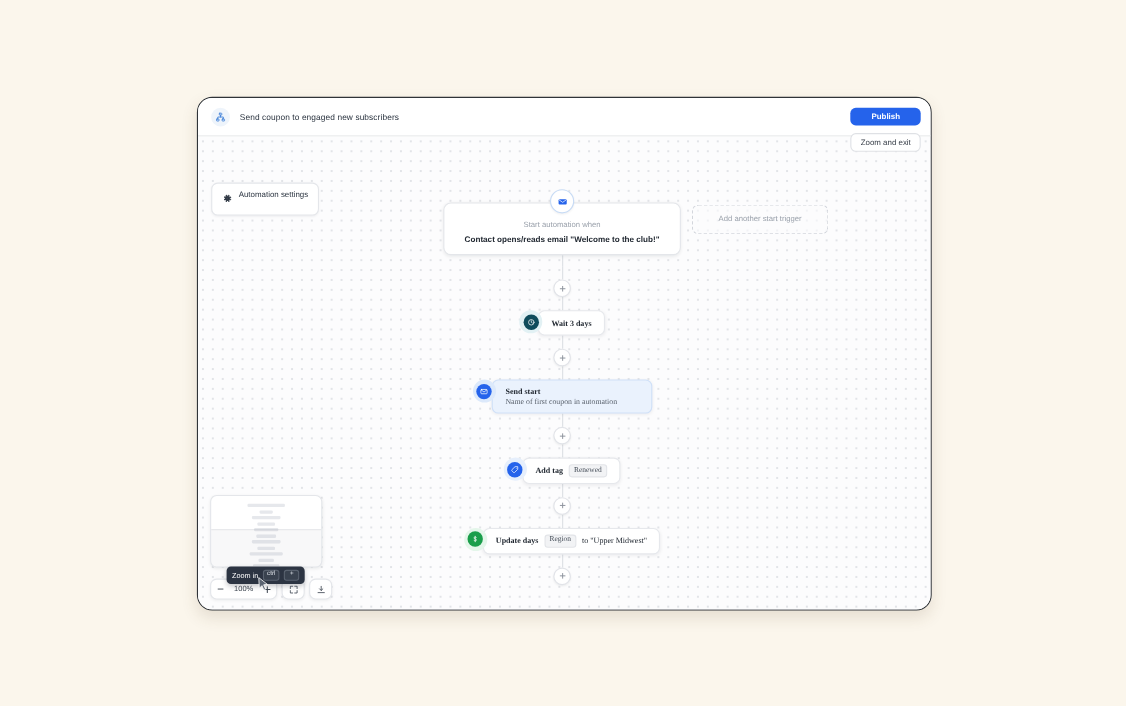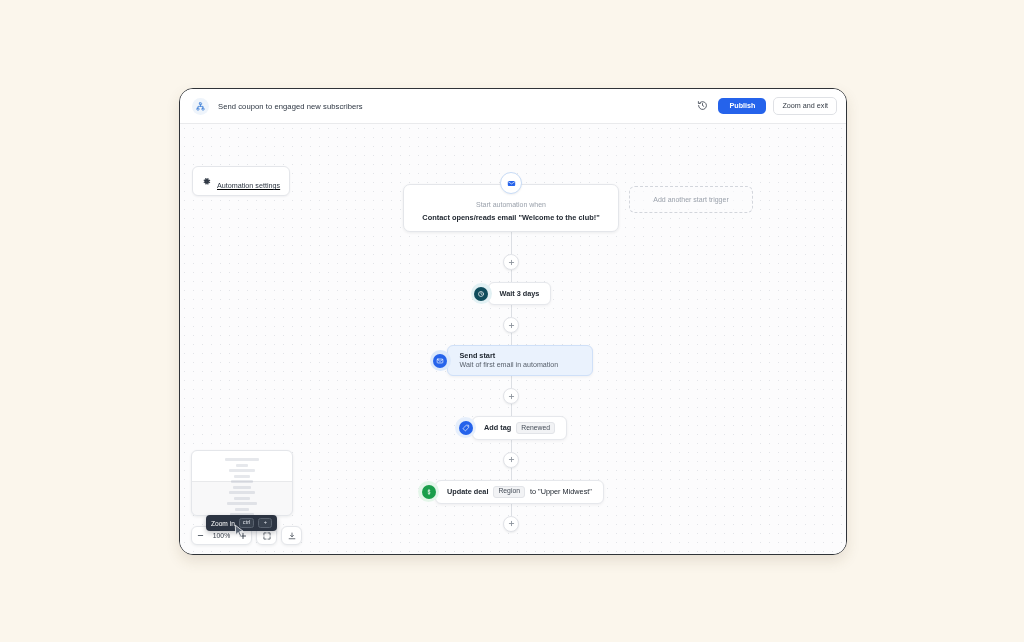--- a/index.html
+++ b/index.html
@@ -62,22 +62,22 @@
   }
   .automation-title {
     font-size: 7.6px;
     font-weight: normal;
     color: #2b3440;
     letter-spacing: 0.01em;
     white-space: nowrap;
   }
   .topbar-right {
     display: flex;
-    align-items: center;
     gap: 7px;
+    flex-direction: column;
   }
   .icon-btn {
     width: 17px;
     height: 17px;
     display: flex;
     align-items: center;
     justify-content: center;
     cursor: pointer;
     border-radius: 4px;
   }
@@ -119,26 +119,25 @@
   
   .automation-settings {
     position: absolute;
     left: 12px;
     top: 42px;
     background: #ffffff;
     border: 1px solid #e4e6ea;
     border-radius: 6px;
     padding: 5px 9px;
     display: flex;
-    align-items: flex-end;
+    align-items: flex-start;
     gap: 6px;
     cursor: pointer;
     box-shadow: 0 1px 2px rgba(20,25,35,0.05);
     z-index: 12;
-    text-decoration: underline;
   }
   .automation-settings span.lbl {
     font-size: 7.2px;
     color: #2b3440;
     font-weight: 500;
     white-space: nowrap;
   }
 
   
   .flow {
@@ -255,25 +254,25 @@
     justify-content: center;
     cursor: pointer;
     position: relative;
     z-index: 3;
     box-shadow: 0 1px 2px rgba(20,25,35,0.07);
   }
 
   
   .node {
     display: inline-flex;
-    align-items: center;
     gap: 0px;
     position: relative;
     z-index: 3;
     cursor: pointer;
+    font-family: Liberation Serif, serif;
   }
   .node-icon-halo {
     width: 21px;
     height: 21px;
     border-radius: 50%;
     display: flex;
     align-items: center;
     justify-content: center;
     flex-shrink: 0;
     position: relative;
@@ -564,21 +563,21 @@
           <div class="node-icon-halo">
             <div class="node-icon" style="background:#2563eb">
               <svg width="8" height="8" viewBox="0 0 18 18" fill="none" stroke="#ffffff" stroke-width="1.5" stroke-linecap="round" stroke-linejoin="round">
                 <rect x="2.6" y="4.6" width="12.8" height="8.8" rx="1.6"></rect>
                   <path d="M3.4 5.6L9 10l5.6-4.4"></path>
               </svg>
             </div>
           </div>
           <div class="node-card tall">
             <span class="node-title">Send start</span>
-            <span class="node-desc">Wait of first email in automation</span>
+            <span class="node-desc">Name of first coupon in automation</span>
           </div>
         </div>
 
         <div class="vline" style="height:12px"></div>
         <div class="plus-btn">
           <svg width="7" height="7" viewBox="0 0 12 12" stroke="#8b929c" stroke-width="1.5" stroke-linecap="round">
               <path d="M6 2.3v7.4M2.3 6h7.4"></path>
             </svg>
         </div>
         <div class="vline" style="height:12px"></div>
@@ -608,21 +607,21 @@
 
         <div class="node">
           <div class="node-icon-halo" style="background:#e4f6ea">
             <div class="node-icon" style="background:#1a9e4b">
               <svg width="8" height="8" viewBox="0 0 18 18" fill="none" stroke="#ffffff" stroke-width="1.5" stroke-linecap="round">
                 <path d="M9 3.4v11.2M11.4 6.1a2.6 2.6 0 0 0-2.4-1.3c-1.4 0-2.5.8-2.5 2s1 1.8 2.5 2.1 2.6.9 2.6 2.1-1.1 2-2.6 2a2.8 2.8 0 0 1-2.5-1.4"></path>
               </svg>
             </div>
           </div>
           <div class="node-card">
-            <span class="node-title">Update deal</span>
+            <span class="node-title">Update days</span>
             <span class="chip">Region</span>
             <span class="node-text">to "Upper Midwest"</span>
           </div>
         </div>
 
         <div class="vline" style="height:12px"></div>
         <div class="plus-btn">
           <svg width="7" height="7" viewBox="0 0 12 12" stroke="#8b929c" stroke-width="1.5" stroke-linecap="round">
               <path d="M6 2.3v7.4M2.3 6h7.4"></path>
             </svg>

